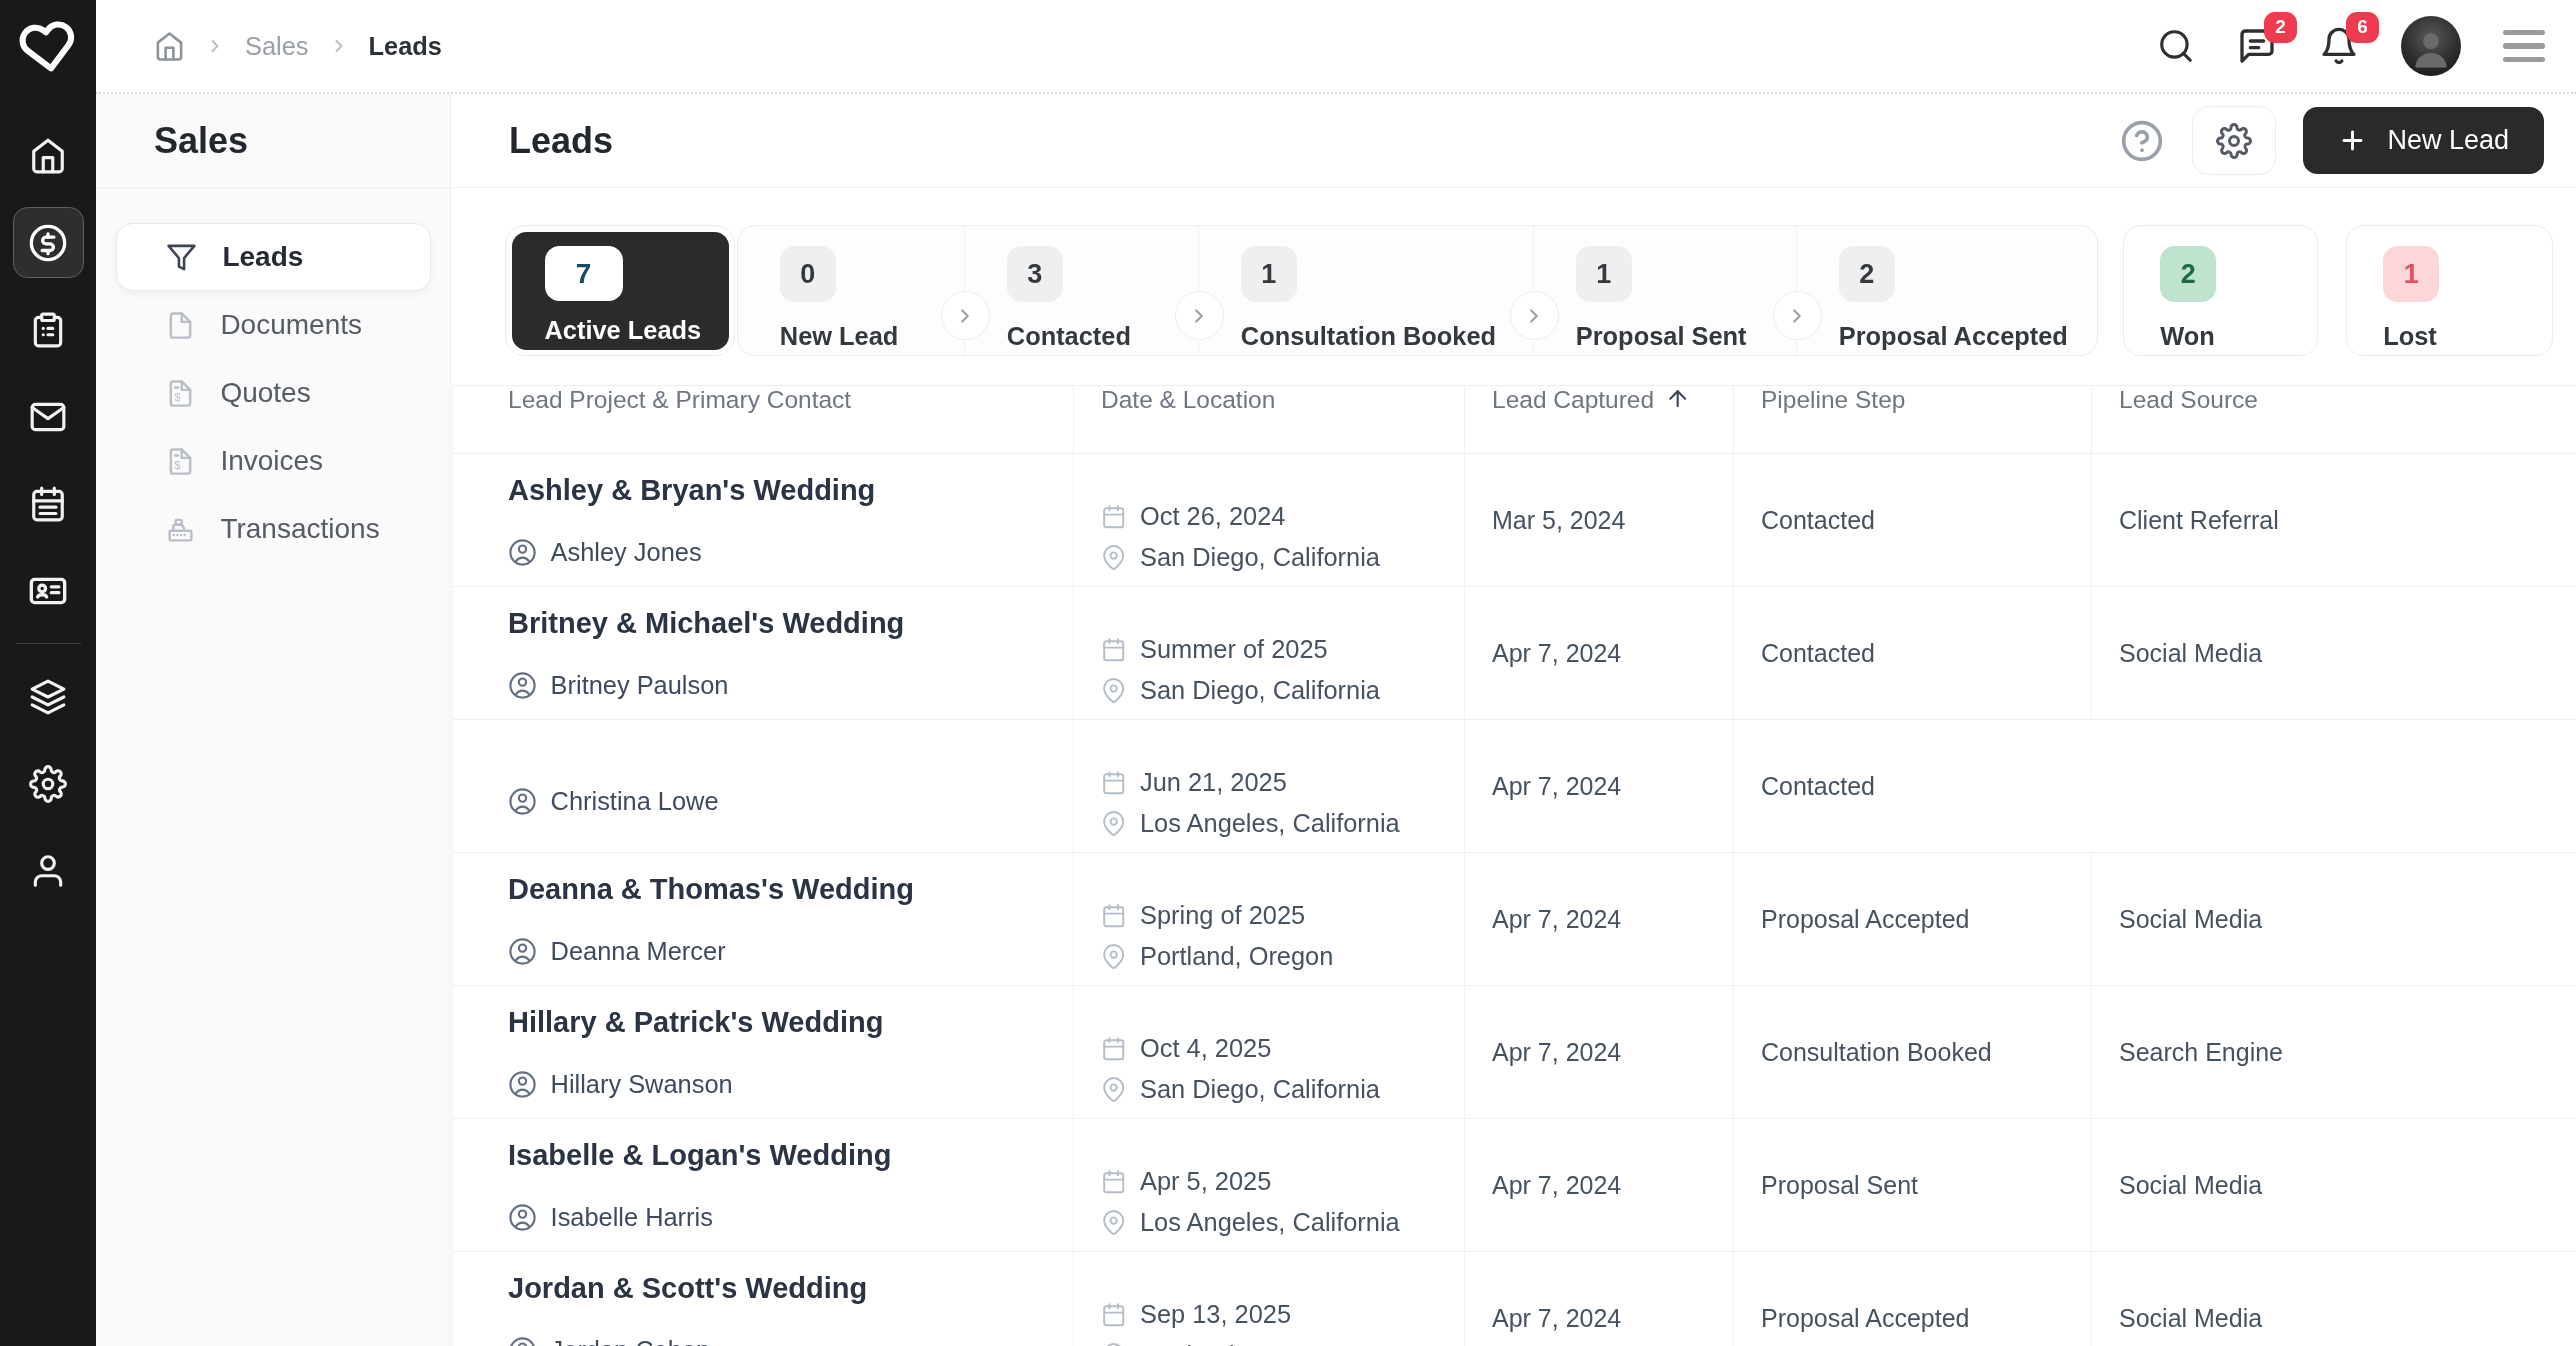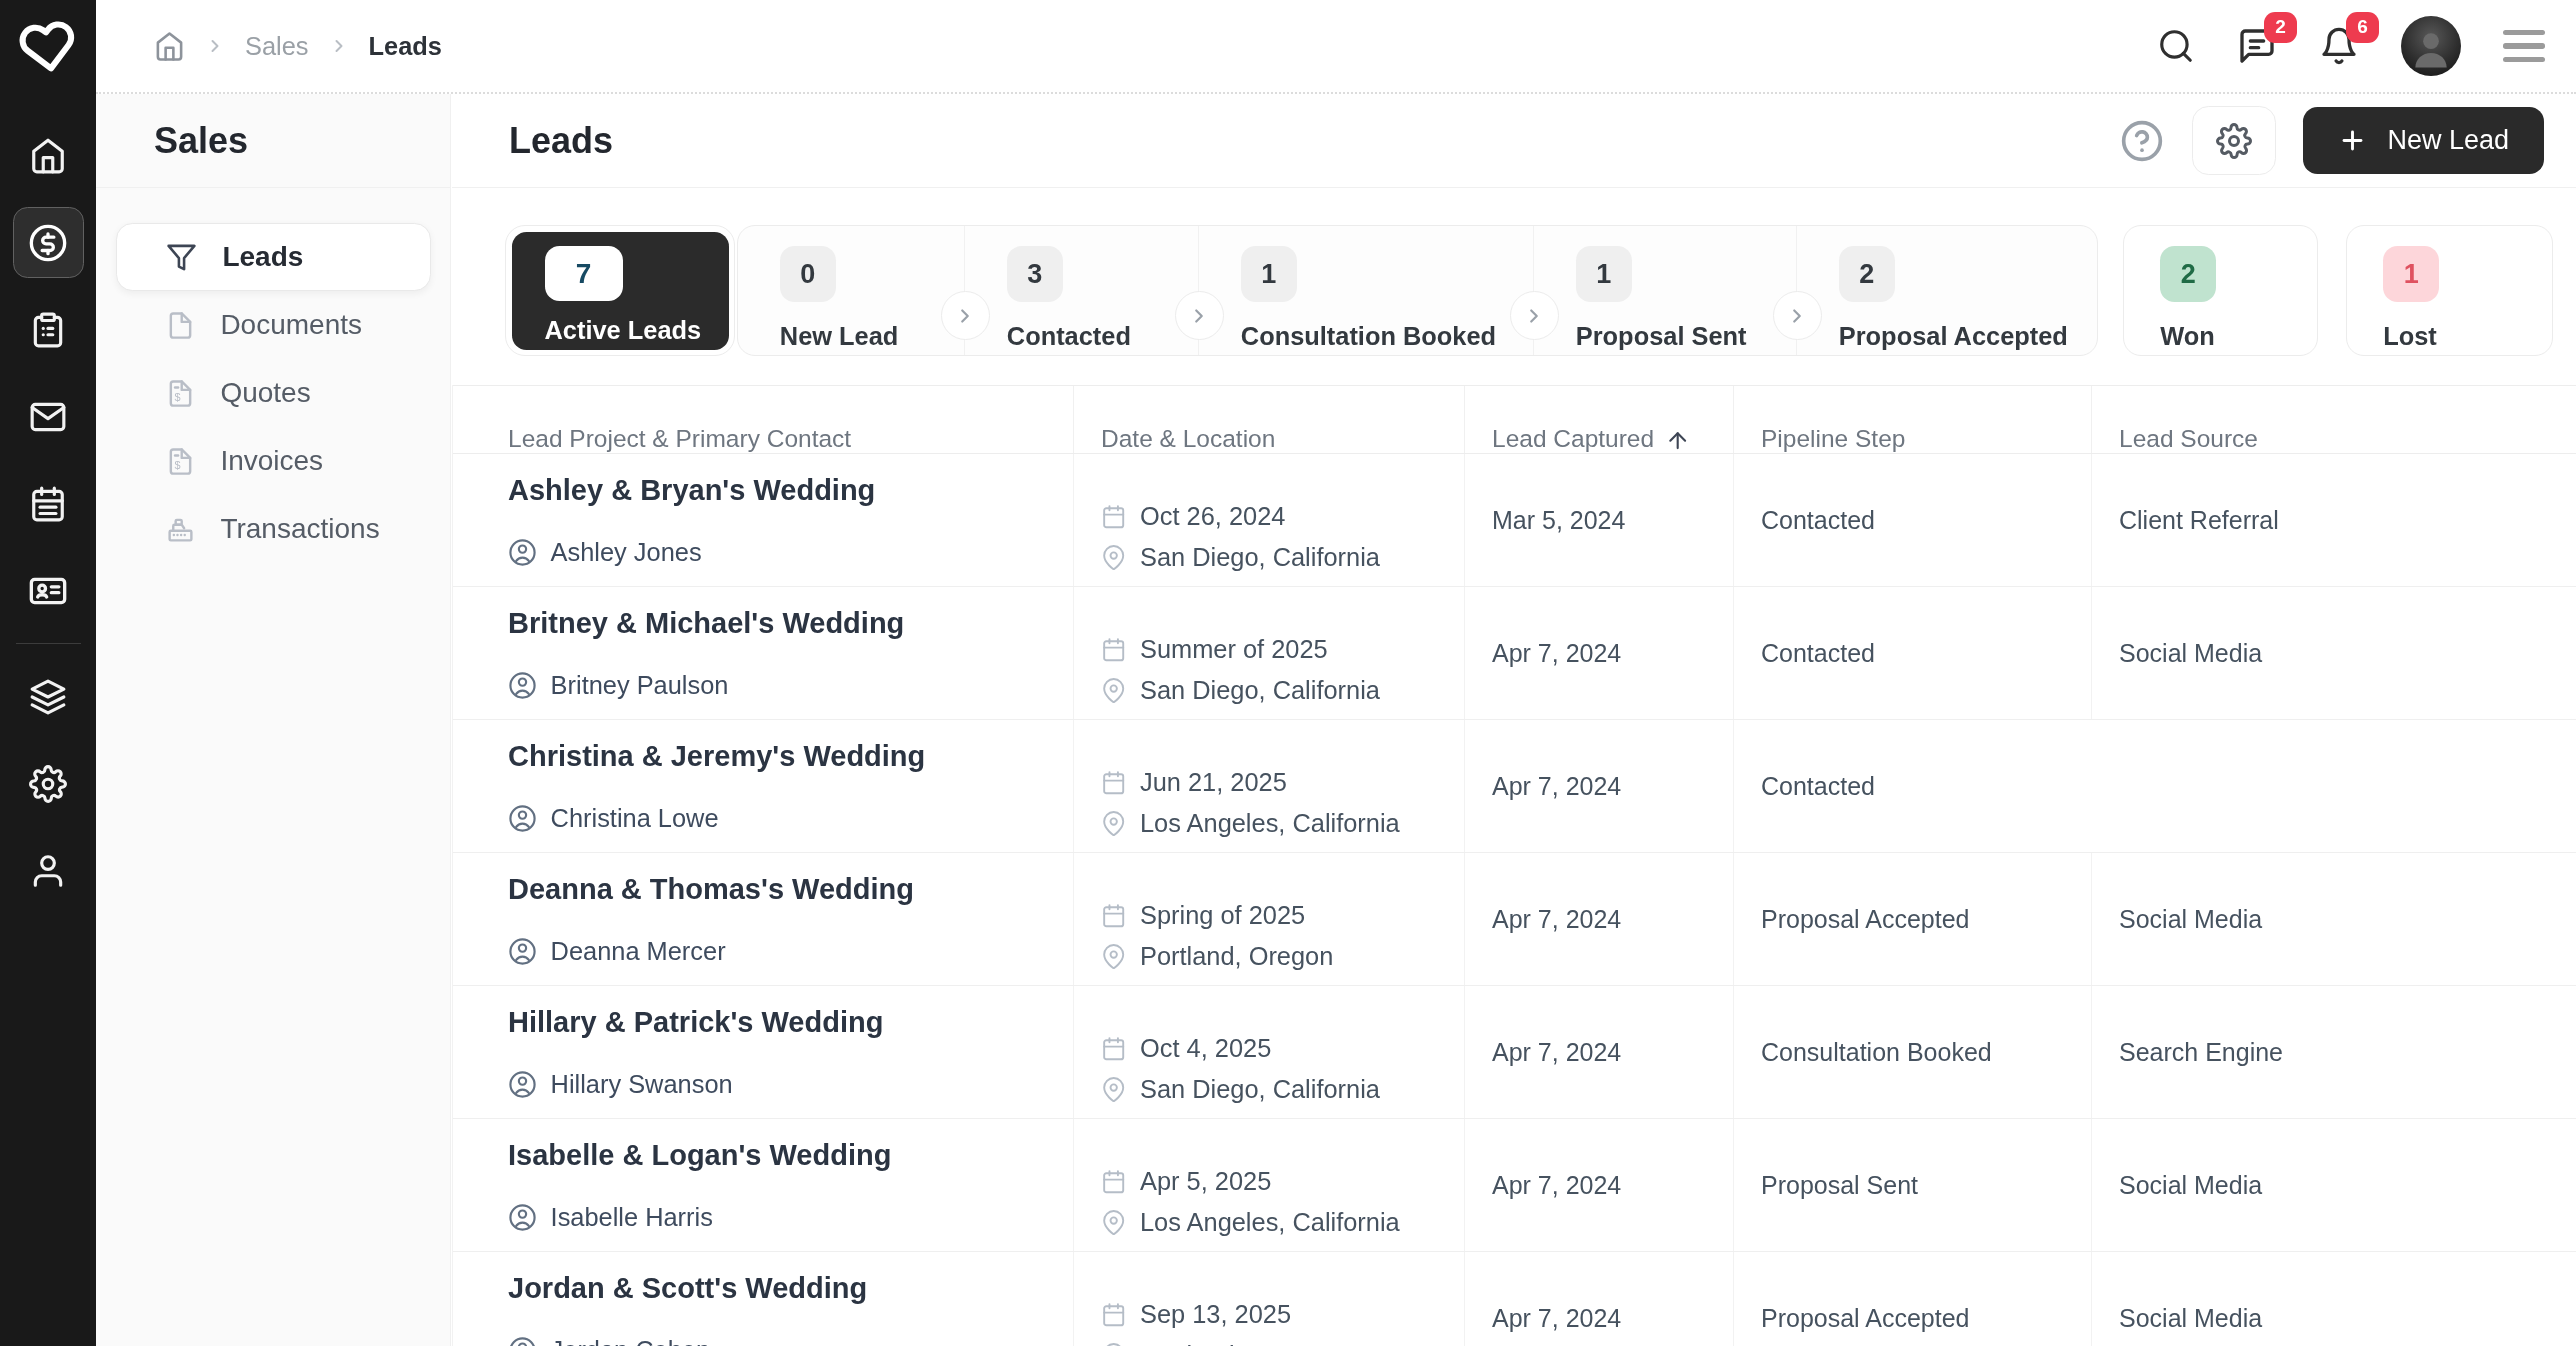--- a/index.html
+++ b/index.html
@@ -84,21 +84,21 @@
   .endcard { background:#fff; border:1.8px solid #ececec; border-radius:18px; padding:20px 0 0 36px; cursor:pointer; }
   .endcard.won { width:195px; margin-left:25.4px; }
   .endcard.lost { width:207px; margin-left:28px; }
   .won .step-badge { background:#c0e3cf; color:#206b46; }
   .lost .step-badge { background:#fdd6da; color:#df5260; }
 
   
   .leads-table { margin-top:29px; border-left:1.8px solid #f2f2f2; }
   .thead, .trow { display:grid; grid-template-columns:620px 391px 269px 358px 485px; }
   .thead { height:69px; border-top:1.8px solid #ededed; border-bottom:1.8px solid #ededed; }
-  .thead > div { display:flex; align-items:flex-end; gap:11px; padding-left:27px;
+  .thead > div { display:flex; align-items:flex-start; gap:11px; padding-left:27px;
     border-left:1.8px solid #f0f0f0; font-size:24.5px; color:#6e7680; cursor:pointer; }
   .thead > div:first-child { border-left:none; padding-left:55px; }
   .trow { height:133px; border-bottom:1.8px solid #efefef; cursor:pointer; }
   .trow > div { display:flex; flex-direction:column; justify-content:center; padding-left:27px;
     border-left:1.8px solid #f2f2f2; }
   .trow > div:first-child { border-left:none; padding-left:55px; }
   .lead-title { font-size:29px; font-weight:bold; color:#2b3442; }
   .iline { display:flex; align-items:center; gap:13.6px; }
   .contact-line { margin-top:31px; font-size:25.4px; color:#3e4b5e; }
   .date-line, .loc-line { font-size:25.4px; color:#46525f;margin-top:34px; }
@@ -483,21 +483,20 @@
     <div class="plain-cell">
             <span>Contacted</span>
           </div>
     <div class="plain-cell">
             <span>Social Media</span>
           </div>
   </div>
 
   <div class="trow">
     <div>
-      <div class="lead-title">Christina &amp; Jeremy's Wedding</div>
       <div class="iline contact-line">
         <svg class="ic" width="29" height="29" viewBox="0 0 24 24" stroke="#627082" stroke-width="1.8">
                 <circle cx="12" cy="12" r="10"></circle>
                 <circle cx="12" cy="9.2" r="3"></circle>
                 <path d="M6.8 19a6.2 6.2 0 0 1 10.4 0"></path>
               </svg>
         <span>Christina Lowe</span>
       </div>
     </div>
     <div>

